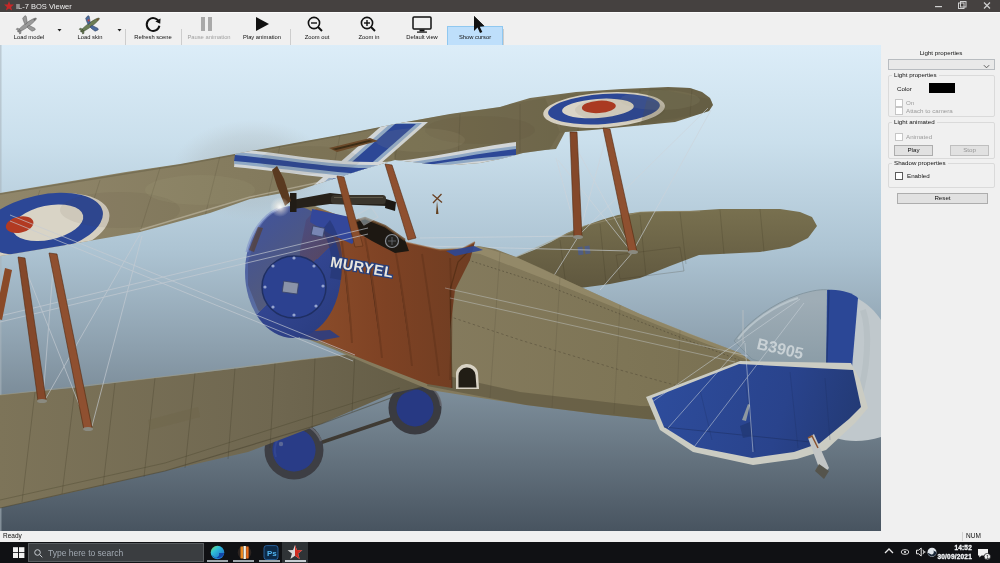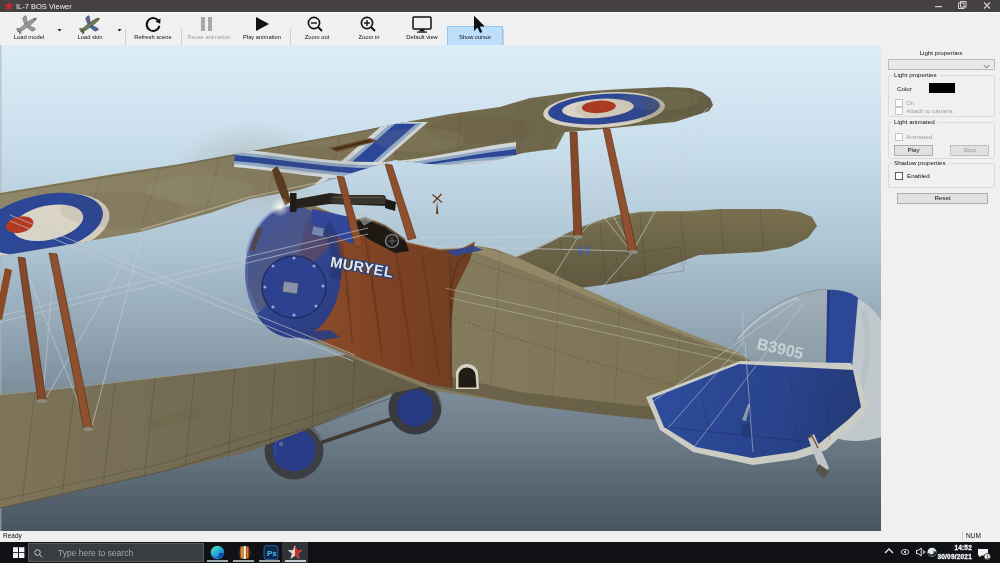--- a/index.html
+++ b/index.html
@@ -501,21 +501,21 @@
       <rect x="19" y="5.2" width="5.4" height="5"></rect>
       <rect x="13" y="11" width="5" height="5"></rect>
       <rect x="19" y="11" width="5.4" height="5"></rect>
     </g>
 </svg>
 <div id="search">
  <svg width="9" height="9" viewBox="0 0 9 9" style="position:absolute;left:5px;top:4.5px">
   <circle cx="3.5" cy="3.5" r="2.8" fill="none" stroke="#c9cdd2" stroke-width="1"></circle>
   <line x1="5.7" y1="5.7" x2="8.3" y2="8.3" stroke="#c9cdd2" stroke-width="1"></line>
  </svg>
- <div style="position:absolute;left:29px;top:4px">Type here to search</div>
+ <div style="position:absolute;left:19px;top:4px">Type here to search</div>
 </div>
 
 <div style="position:absolute;left:282px;top:542px;width:26px;height:21px;background:#2f3336"></div>
 <svg width="120" height="21" viewBox="0 0 120 21" style="position:absolute;left:204px;top:542px">
  <defs>
   <linearGradient id="edgeg" x1="0" y1="0" x2="0.9" y2="1">
    <stop offset="0" stop-color="#8ae34f"></stop>
         <stop offset="0.35" stop-color="#2fc0d8"></stop>
         <stop offset="1" stop-color="#1b5fc8"></stop>
   </linearGradient>

